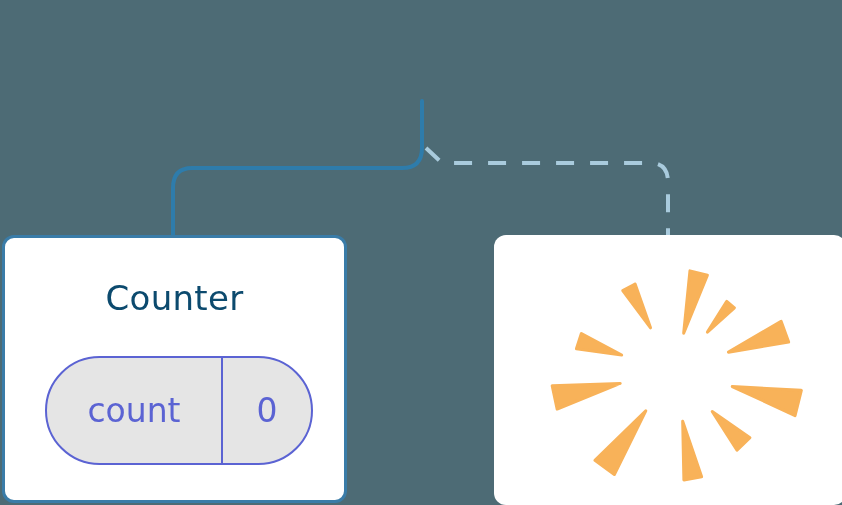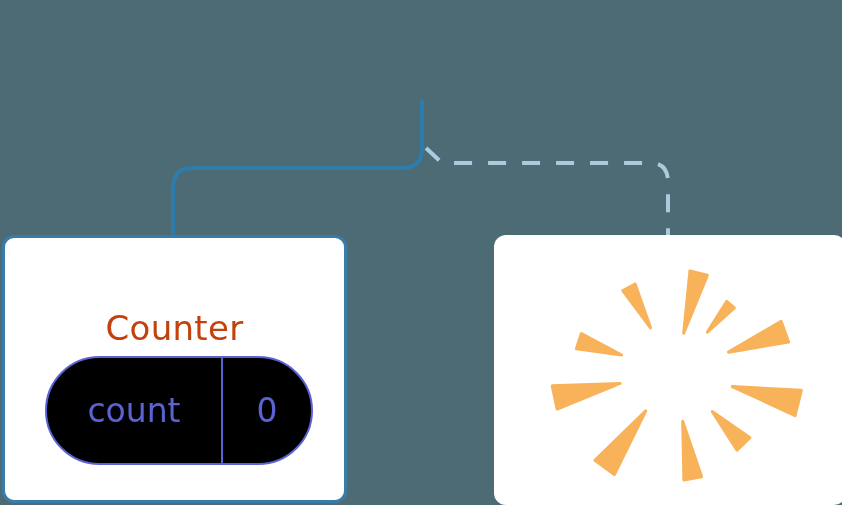--- a/index.html
+++ b/index.html
@@ -62,40 +62,40 @@
     top: 235px;
     width: 345px;
     height: 268px;
     border: 3px solid #3a7ca8;
     border-radius: 12px;
     display: flex;
     flex-direction: column;
     align-items: center;
   }
   .node-counter .node-title {
-    color: #c2410c;
+    color: #0c4a6e;
     font-size: 34px;
     line-height: 1;
-    margin-top: 73px;
+    margin-top: 43px;
     letter-spacing: 0.3px;
   }
 
   
   .state-pill {
     position: absolute;
     left: 40px;
     top: 118px;
     width: 268px;
     height: 109px;
     border: 2px solid #5b63d3;
     border-radius: 56px;
     box-sizing: border-box;
     display: flex;
     align-items: stretch;
-    background: #000000;
+    background: #e5e5e5;
   }
   .state-pill .pill-key {
     flex: 0 0 174px;
     display: flex;
     align-items: center;
     justify-content: center;
     border-right: 2px solid #5b63d3;
     color: #5b63d3;
     font-size: 33px;
     line-height: 1;

